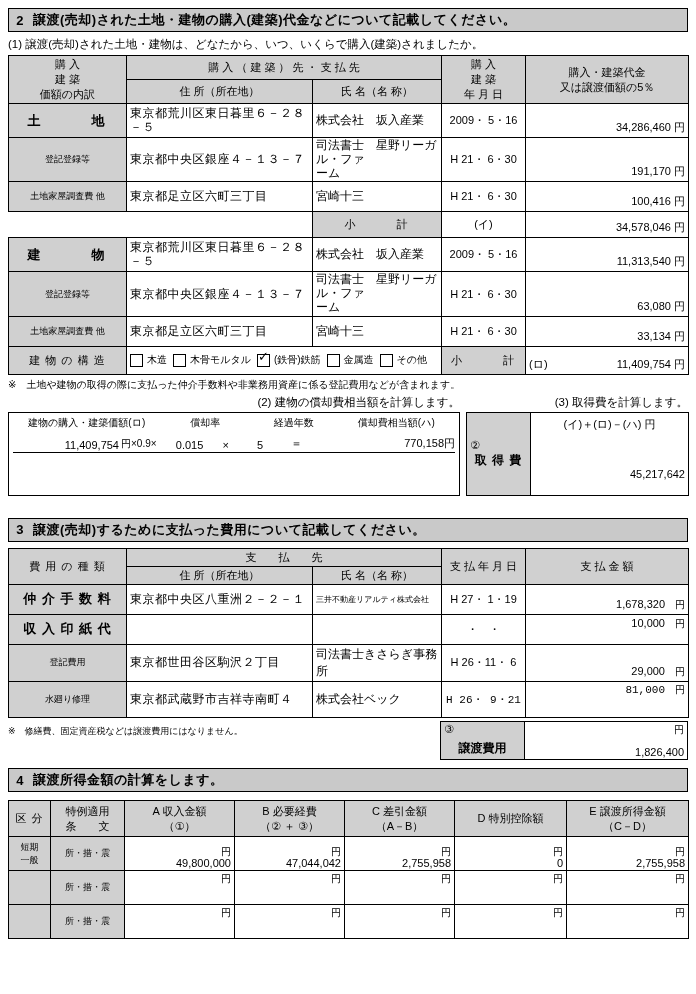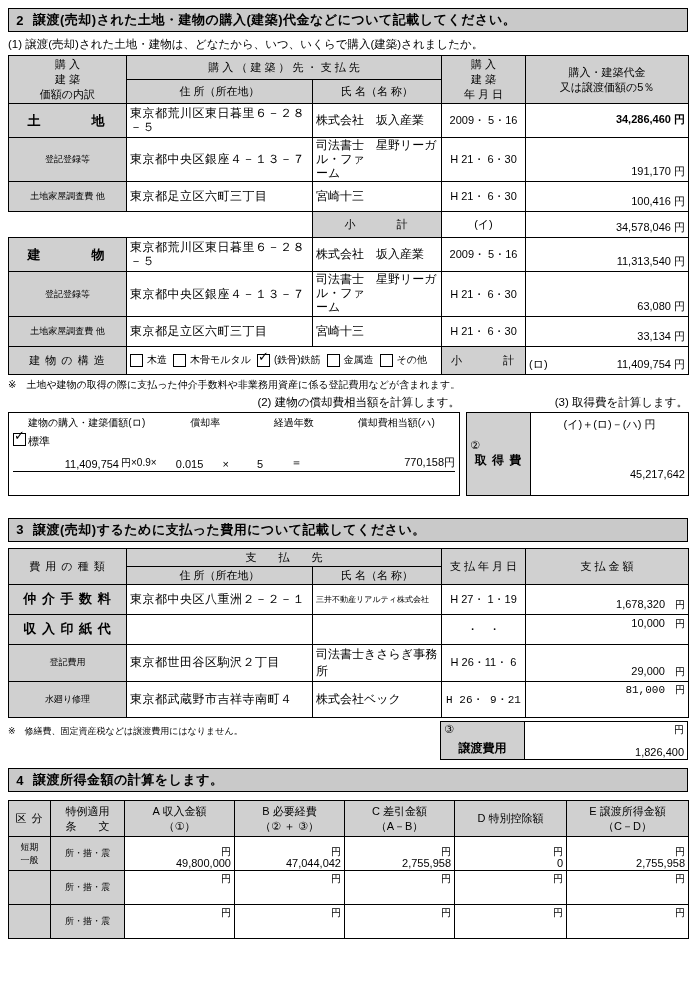--- a/index.html
+++ b/index.html
@@ -95,21 +95,21 @@
     <tr>
       <td class="gray ctr">住  所（所在地）</td>
       <td class="gray ctr">氏  名（名  称）</td>
     </tr>
 
     <tr style="height:34px;">
       <td class="gray ctr b" style="font-size:13px;letter-spacing:3px;">土　　　地</td>
       <td class="lft addr" style="line-height:1.15;">東京都荒川区東日暮里６－２８<br>－５</td>
       <td class="lft nm">株式会社　坂入産業</td>
       <td class="ctr">2009・ 5・16</td>
-      <td class="rgt" style="vertical-align:bottom;padding-bottom:10px;font-weight:bold;">34,286,460 円</td>
+      <td class="rgt" style="vertical-align:bottom;padding-bottom:2px;">34,286,460 円</td>
     </tr>
 
     <tr style="height:30px;">
       <td class="gray ctr small">登記登録等</td>
       <td class="lft addr">東京都中央区銀座４－１３－７</td>
       <td class="lft nm" style="line-height:1.15;">司法書士　星野リーガル・ファ<br>ーム</td>
       <td class="ctr">H 21・ 6・30</td>
       <td class="rgt" style="vertical-align:bottom;padding-bottom:2px;">191,170 円</td>
     </tr>
 
@@ -185,23 +185,20 @@
 
   <div style="display:flex;margin:4px 8px 0 8px;gap:6px;">
     <div style="width:452px;">
       <div class="sub-title">(2) 建物の償却費相当額を計算します。</div>
       <div class="calcbox" style="height:84px;padding:3px 4px;box-sizing:border-box;">
         <div style="display:flex;font-size:10px;gap:0;">
           <div style="width:148px;text-align:center;">建物の購入・建築価額(ロ)</div>
           <div style="width:90px;text-align:center;">償却率</div>
           <div style="width:88px;text-align:center;">経過年数</div>
           <div style="width:118px;text-align:center;">償却費相当額(ハ)</div>
-        </div>
-        <div style="margin-top:3px;">
-          <span class="chk on"></span><span style="font-size:11px;">標準</span>
         </div>
         <div style="display:flex;align-items:flex-end;margin-top:6px;border-bottom:1px solid #000;padding-bottom:1px;">
           <span style="width:106px;text-align:right;font-size:11px;">11,409,754</span>
           <span style="font-size:10px;margin-left:2px;">円×0.9×</span>
           <span style="width:66px;text-align:center;font-size:11px;">0.015</span>
           <span style="font-size:11px;">×</span>
           <span style="width:62px;text-align:center;font-size:11px;">5</span>
           <span style="font-size:11px;">＝</span>
           <span style="flex:1;text-align:right;font-size:11px;">770,158円</span>
         </div>

